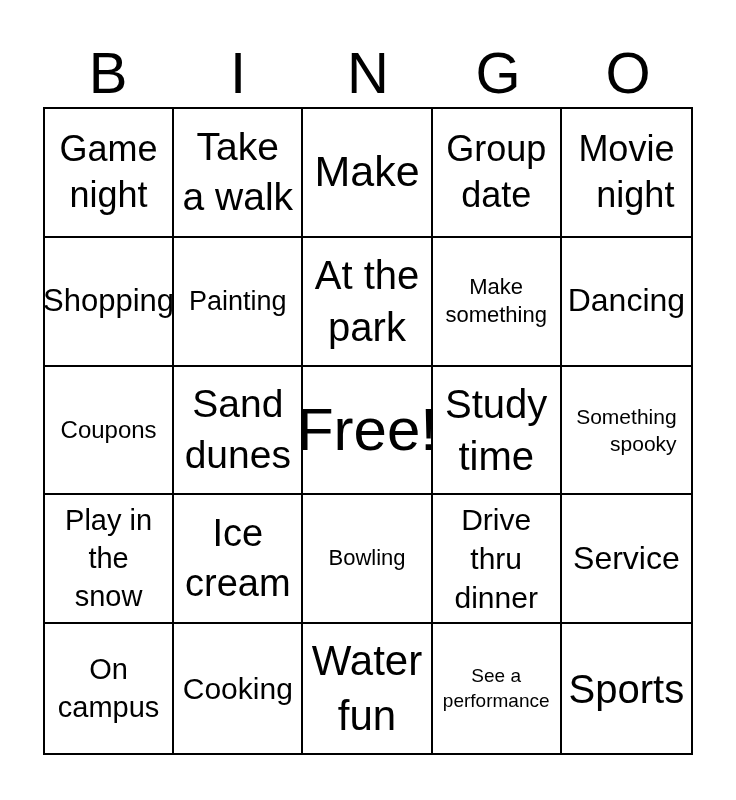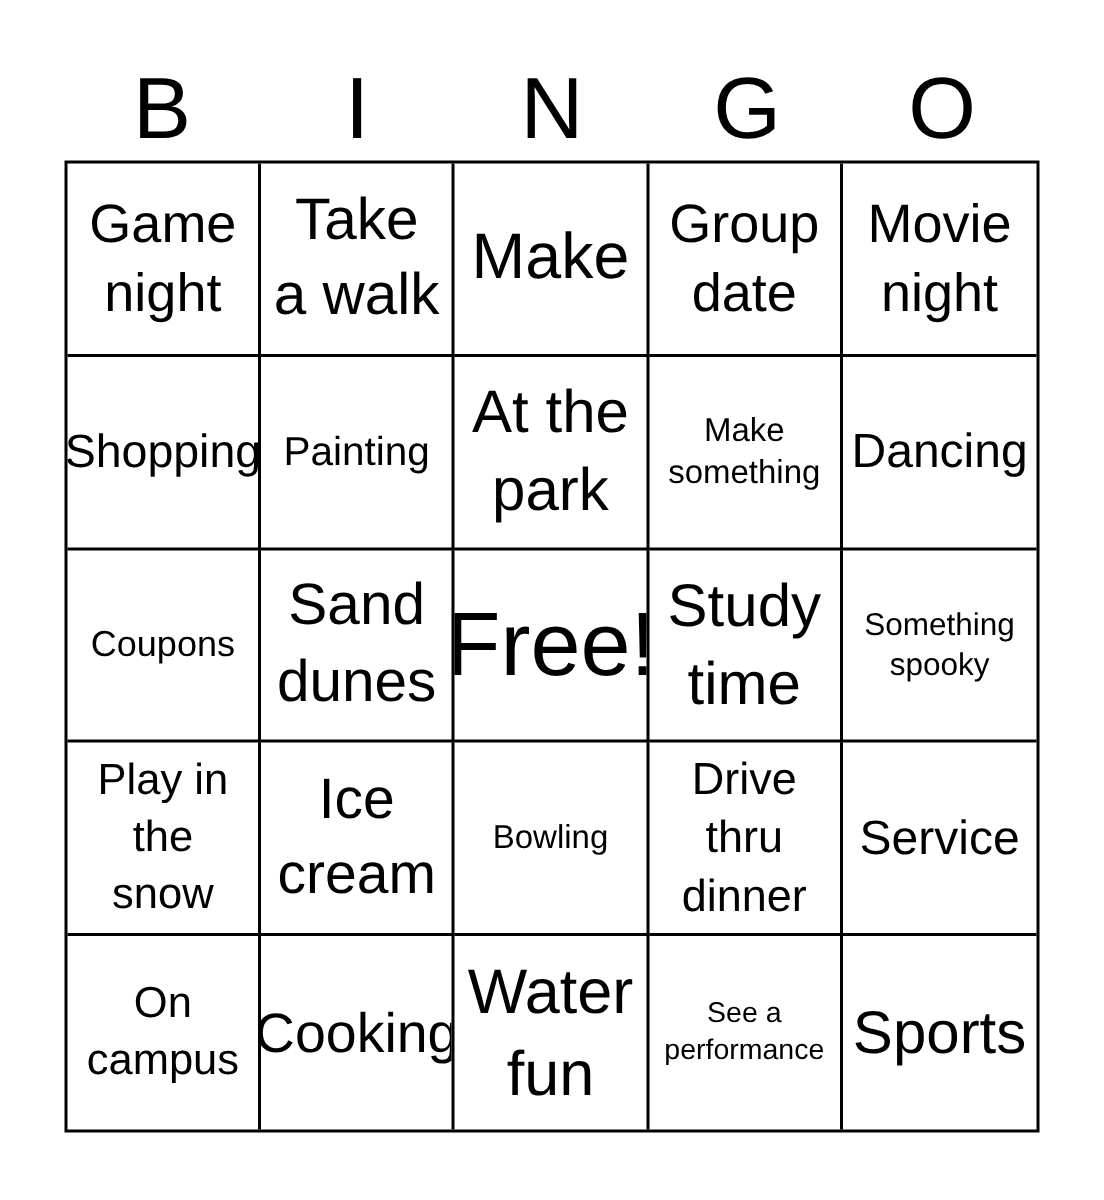--- a/index.html
+++ b/index.html
@@ -53,21 +53,21 @@
     display: flex;
     align-items: center;
     justify-content: center;
     text-align: center;
     white-space: pre-line;
     line-height: 1.3;
     padding: 2px 3px;
     overflow: hidden;
     cursor: pointer;
   }
-  .cell:nth-child(5n) { border-right: none; }
+  .cell:nth-child(5n) { border-right: none; text-align: right; }
   .cell:nth-last-child(-n+5) { border-bottom: none; }
 </style>
 </head>
 <body style="background: rgb(255, 255, 255); color: rgb(0, 0, 0);">
 
 <div class="page">
 
   <div class="title">
     <span class="letter">B</span>
     <span class="letter">I</span>
@@ -110,21 +110,21 @@
     <div class="cell" style="font-size: 38px; border-color: rgb(0, 0, 0);">Ice
 cream</div>
     <div class="cell" style="font-size: 22px; border-color: rgb(0, 0, 0);">Bowling</div>
     <div class="cell" style="font-size: 30px; border-color: rgb(0, 0, 0);">Drive
 thru
 dinner</div>
     <div class="cell" style="font-size: 32px; border-color: rgb(0, 0, 0);">Service</div>
 
     <div class="cell" style="font-size: 29px; border-color: rgb(0, 0, 0);">On
 campus</div>
-    <div class="cell" style="font-size: 37px; border-color: rgb(0, 0, 0);">Cooking</div>
+    <div class="cell" style="font-size: 30px; border-color: rgb(0, 0, 0);">Cooking</div>
     <div class="cell" style="font-size: 42px; border-color: rgb(0, 0, 0);">Water
 fun</div>
     <div class="cell" style="font-size: 19px; border-color: rgb(0, 0, 0);">See a
 performance</div>
     <div class="cell" style="font-size: 40px; border-color: rgb(0, 0, 0);">Sports</div>
   </div>
 
 </div>
 
 </body></html>

